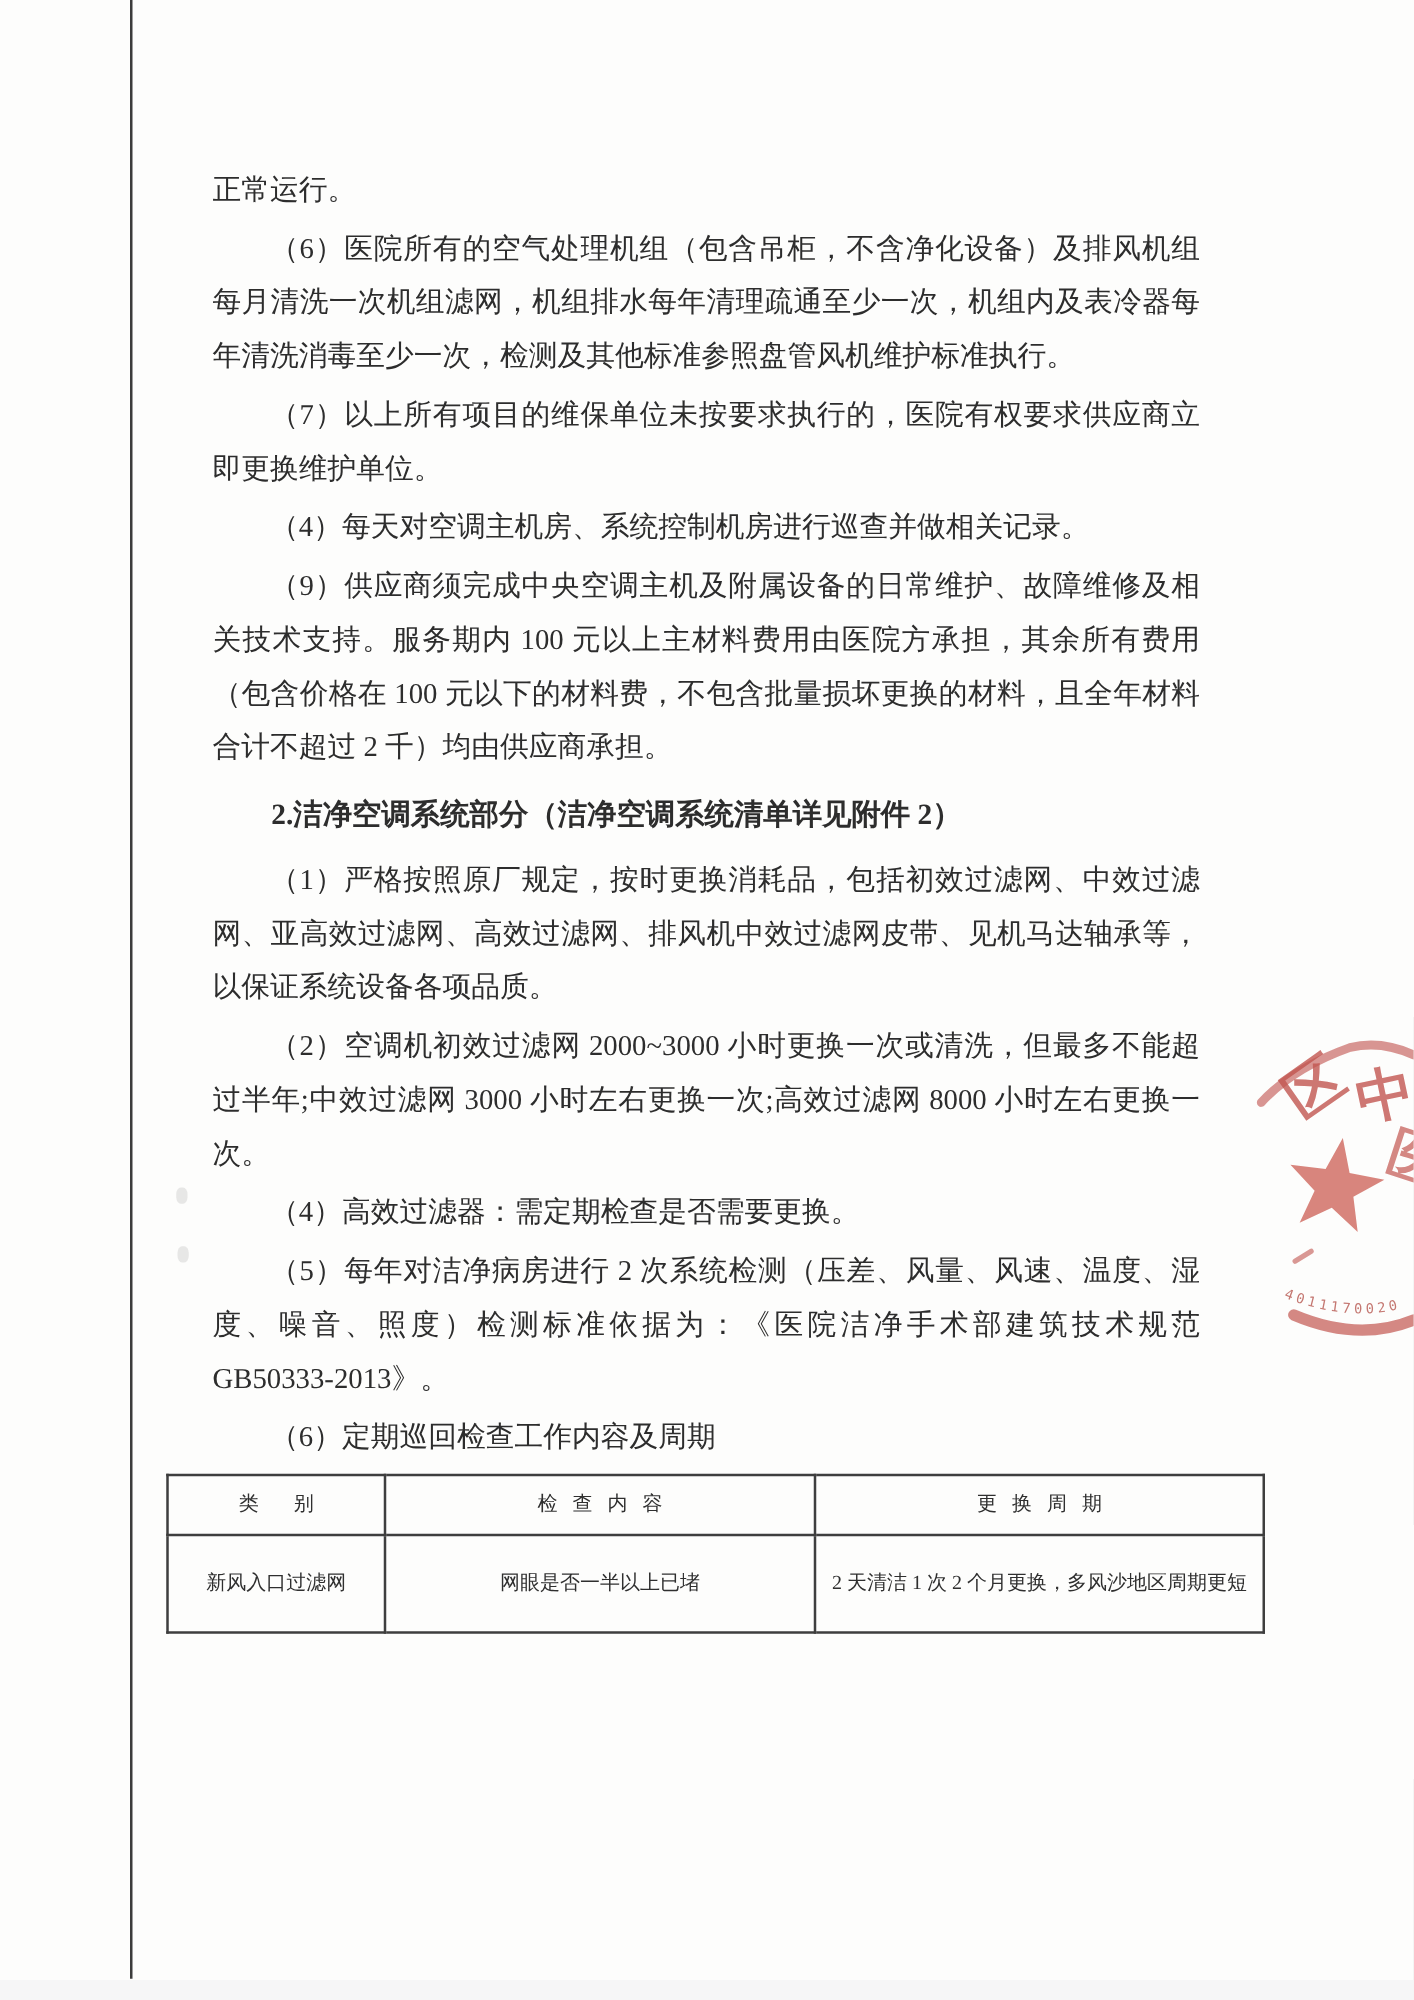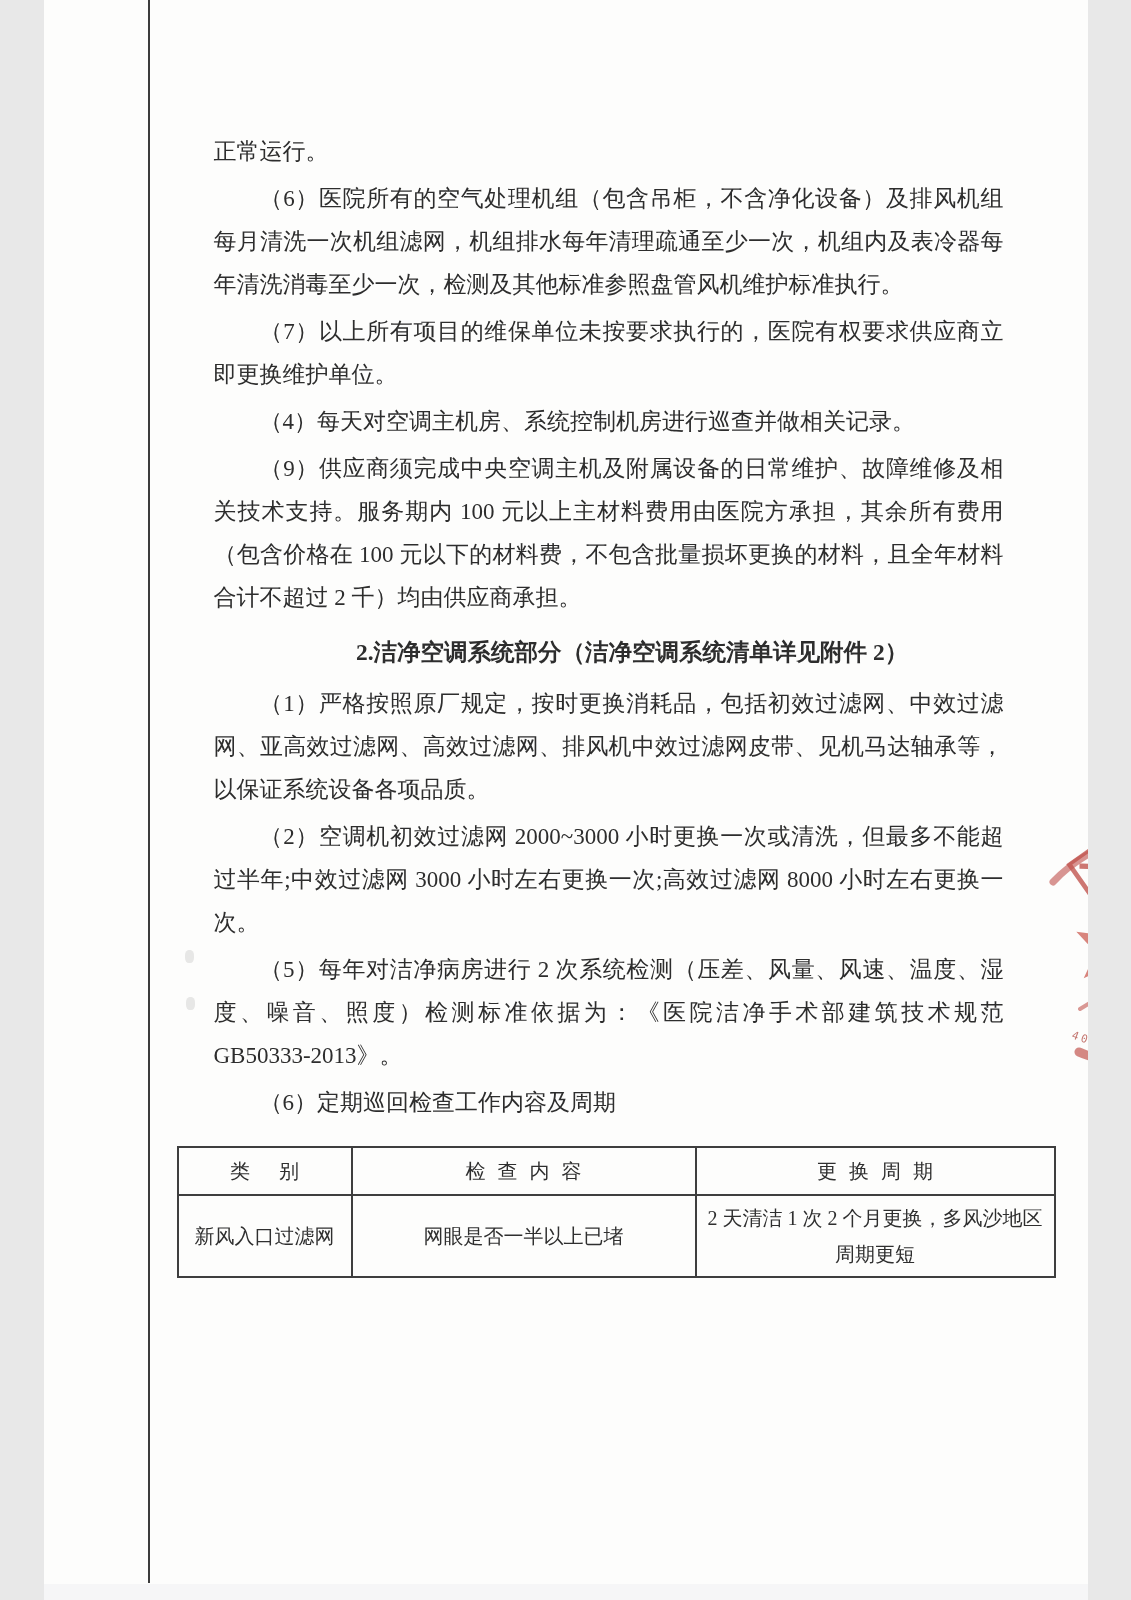--- a/index.html
+++ b/index.html
@@ -1,19 +1,19 @@
 <!DOCTYPE html>
 <html><head>
 <meta charset="utf-8">
 <style>
   * { margin: 0; padding: 0; box-sizing: border-box; }
   html, body { background: #e8e8e8; }
   .page {
     position: relative;
-    width: 1044px;
+    width: 1131px;
     height: 1600px;
     margin: 0 auto;
     background: #fdfdfc;
     overflow: hidden;
     font-family: "Liberation Serif", "DejaVu Serif", serif;
     color: #2d2d2d;
   }
   .scan-line {
     position: absolute;
     left: 104px;
@@ -47,28 +47,28 @@
     text-align: justify;
     text-justify: inter-character;
   }
   .para { margin: 0 0 4px 0; }
   .para.indent { text-indent: 2em; }
   .heading {
     font-size: 23.5px;
     font-weight: bold;
     margin: 12px 0 8px 0;
     text-indent: 2em;
-    text-align: center;
+    text-align: left;
   }
   table.inspection {
     border-collapse: collapse;
-    margin: 22px 0 0 -37px;
+    margin: 8px 0 0 -37px;
     width: 877px;
     table-layout: fixed;
-    font-size: 20px;
+    font-size: 16px;
     line-height: 36px;
     color: #2f2f2f;
   }
   table.inspection col.c1 { width: 174px; }
   table.inspection col.c2 { width: 344px; }
   table.inspection col.c3 { width: 359px; }
   table.inspection th, table.inspection td {
     border: 2px solid #3e3e3e;
     font-weight: normal;
     vertical-align: middle;
@@ -106,20 +106,21 @@
     <p class="para">正常运行。</p>
     <p class="para indent">（6）医院所有的空气处理机组（包含吊柜，不含净化设备）及排风机组每月清洗一次机组滤网，机组排水每年清理疏通至少一次，机组内及表冷器每年清洗消毒至少一次，检测及其他标准参照盘管风机维护标准执行。</p>
     <p class="para indent">（7）以上所有项目的维保单位未按要求执行的，医院有权要求供应商立即更换维护单位。</p>
     <p class="para indent">（4）每天对空调主机房、系统控制机房进行巡查并做相关记录。</p>
     <p class="para indent">（9）供应商须完成中央空调主机及附属设备的日常维护、故障维修及相关技术支持。服务期内 100 元以上主材料费用由医院方承担，其余所有费用（包含价格在 100 元以下的材料费，不包含批量损坏更换的材料，且全年材料合计不超过 2 千）均由供应商承担。</p>
 
     <h2 class="heading">2.洁净空调系统部分（洁净空调系统清单详见附件 2）</h2>
 
     <p class="para indent">（1）严格按照原厂规定，按时更换消耗品，包括初效过滤网、中效过滤网、亚高效过滤网、高效过滤网、排风机中效过滤网皮带、见机马达轴承等，以保证系统设备各项品质。</p>
     <p class="para indent">（2）空调机初效过滤网 2000~3000 小时更换一次或清洗，但最多不能超过半年;中效过滤网 3000 小时左右更换一次;高效过滤网 8000 小时左右更换一次。</p>
+    <p class="para indent">（4）高效过滤器：需定期检查是否需要更换。</p>
     <p class="para indent">（5）每年对洁净病房进行 2 次系统检测（压差、风量、风速、温度、湿度、噪音、照度）检测标准依据为：《医院洁净手术部建筑技术规范 GB50333-2013》。</p>
     <p class="para indent">（6）定期巡回检查工作内容及周期</p>
 
     <table class="inspection">
       <colgroup>
           <col class="c1">
           <col class="c2">
           <col class="c3">
         </colgroup>
       <thead>

